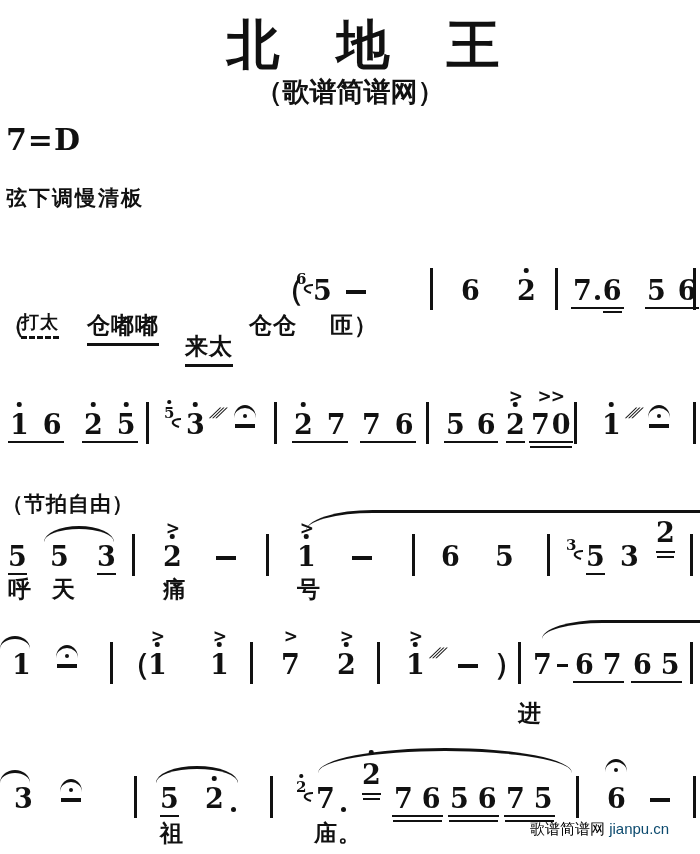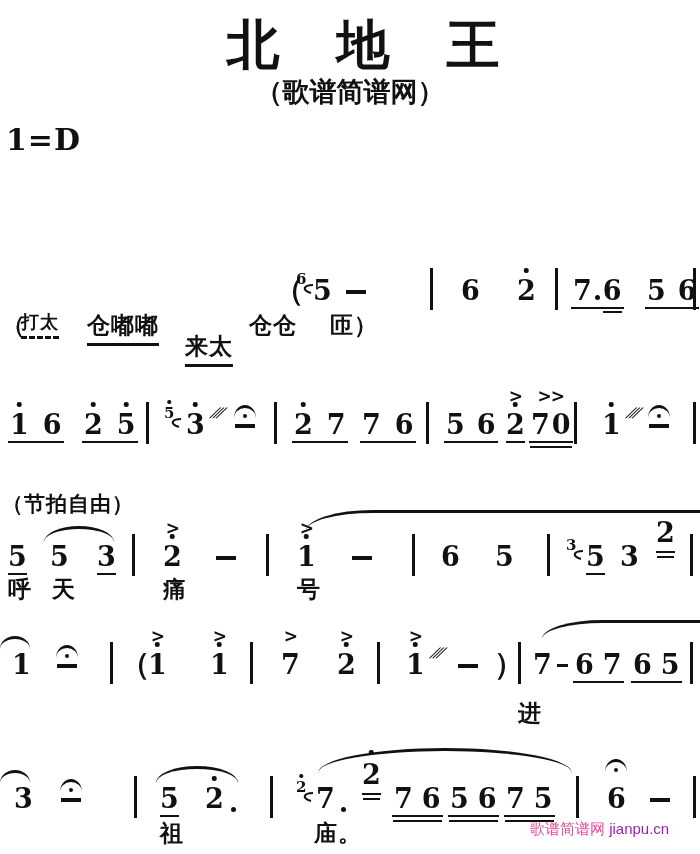--- a/index.html
+++ b/index.html
@@ -56,21 +56,22 @@
   .lyr.us{border-bottom:3px solid #111;padding-bottom:2px;}
   .lyr.ud{border-bottom:3px dashed #111;padding-bottom:2px;}
   .watermark{position:absolute;top:820px;left:530px;font-size:15px;white-space:nowrap;}
 </style>
 </head>
 <body>
 
 <div class="sheet">
   <div class="title">北　地　王</div>
   <div class="subtitle">（歌谱简谱网）</div>
-  <div class="key">1=D</div>
+  <div class="key">7=D</div>
+  <div class="tempo">弦下调慢清板</div>
   <div id="music">
       <div class="mline" style="top: 258px;">
         <span class="paren" style="left: 274px;">（</span>
         <span class="grace" style="left: 296px;"><span class="gd">6</span><svg width="16" height="13" viewBox="0 0 16 13">
             <path d="M14 2 C5 2 2 7 12 10" stroke="#111" stroke-width="2.2" fill="none"></path>
           </svg></span>
         <span class="note" style="left: 313px;">5</span>
         <div class="dash" style="left: 346px;"></div>
         <div class="bar" style="left: 430px;"></div>
         <span class="note" style="left: 461px;">6</span>
@@ -217,15 +218,15 @@
       </div>
       <div class="lline" style="top: 698px;">
         <span class="lyr" style="left: 518px; font-size: 23px;">进</span>
       </div>
       <div class="lline" style="top: 818px;">
         <span class="lyr" style="left: 160px; font-size: 23px;">祖</span>
         <span class="lyr" style="left: 314px; font-size: 23px;">庙。</span>
       </div>
     </div>
   <div class="watermark">
-    <span style="color: #ec4899;">歌谱简谱网 </span><span style="color: #a21caf;">jianpu.cn</span>
+    <span style="color: #000000;">歌谱简谱网 </span><span style="color: #0c4a6e;">jianpu.cn</span>
   </div>
 </div>
 
 </body></html>

